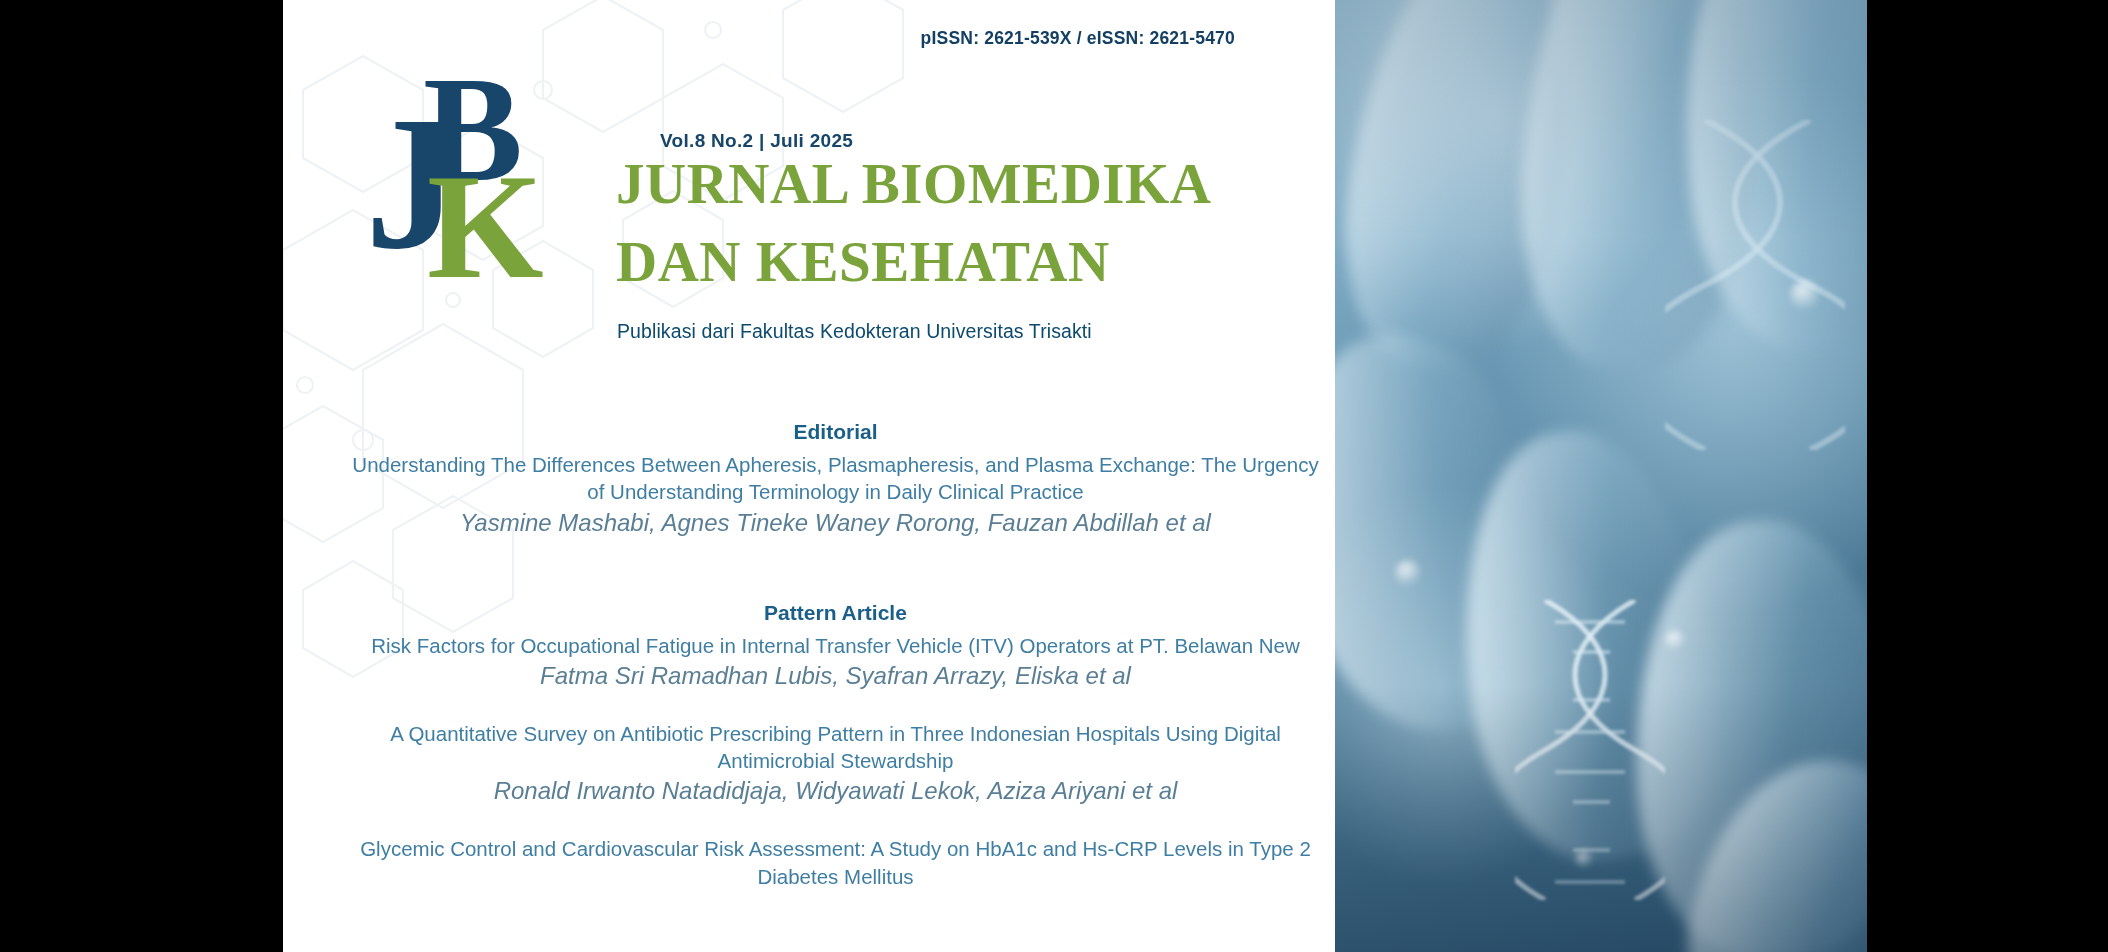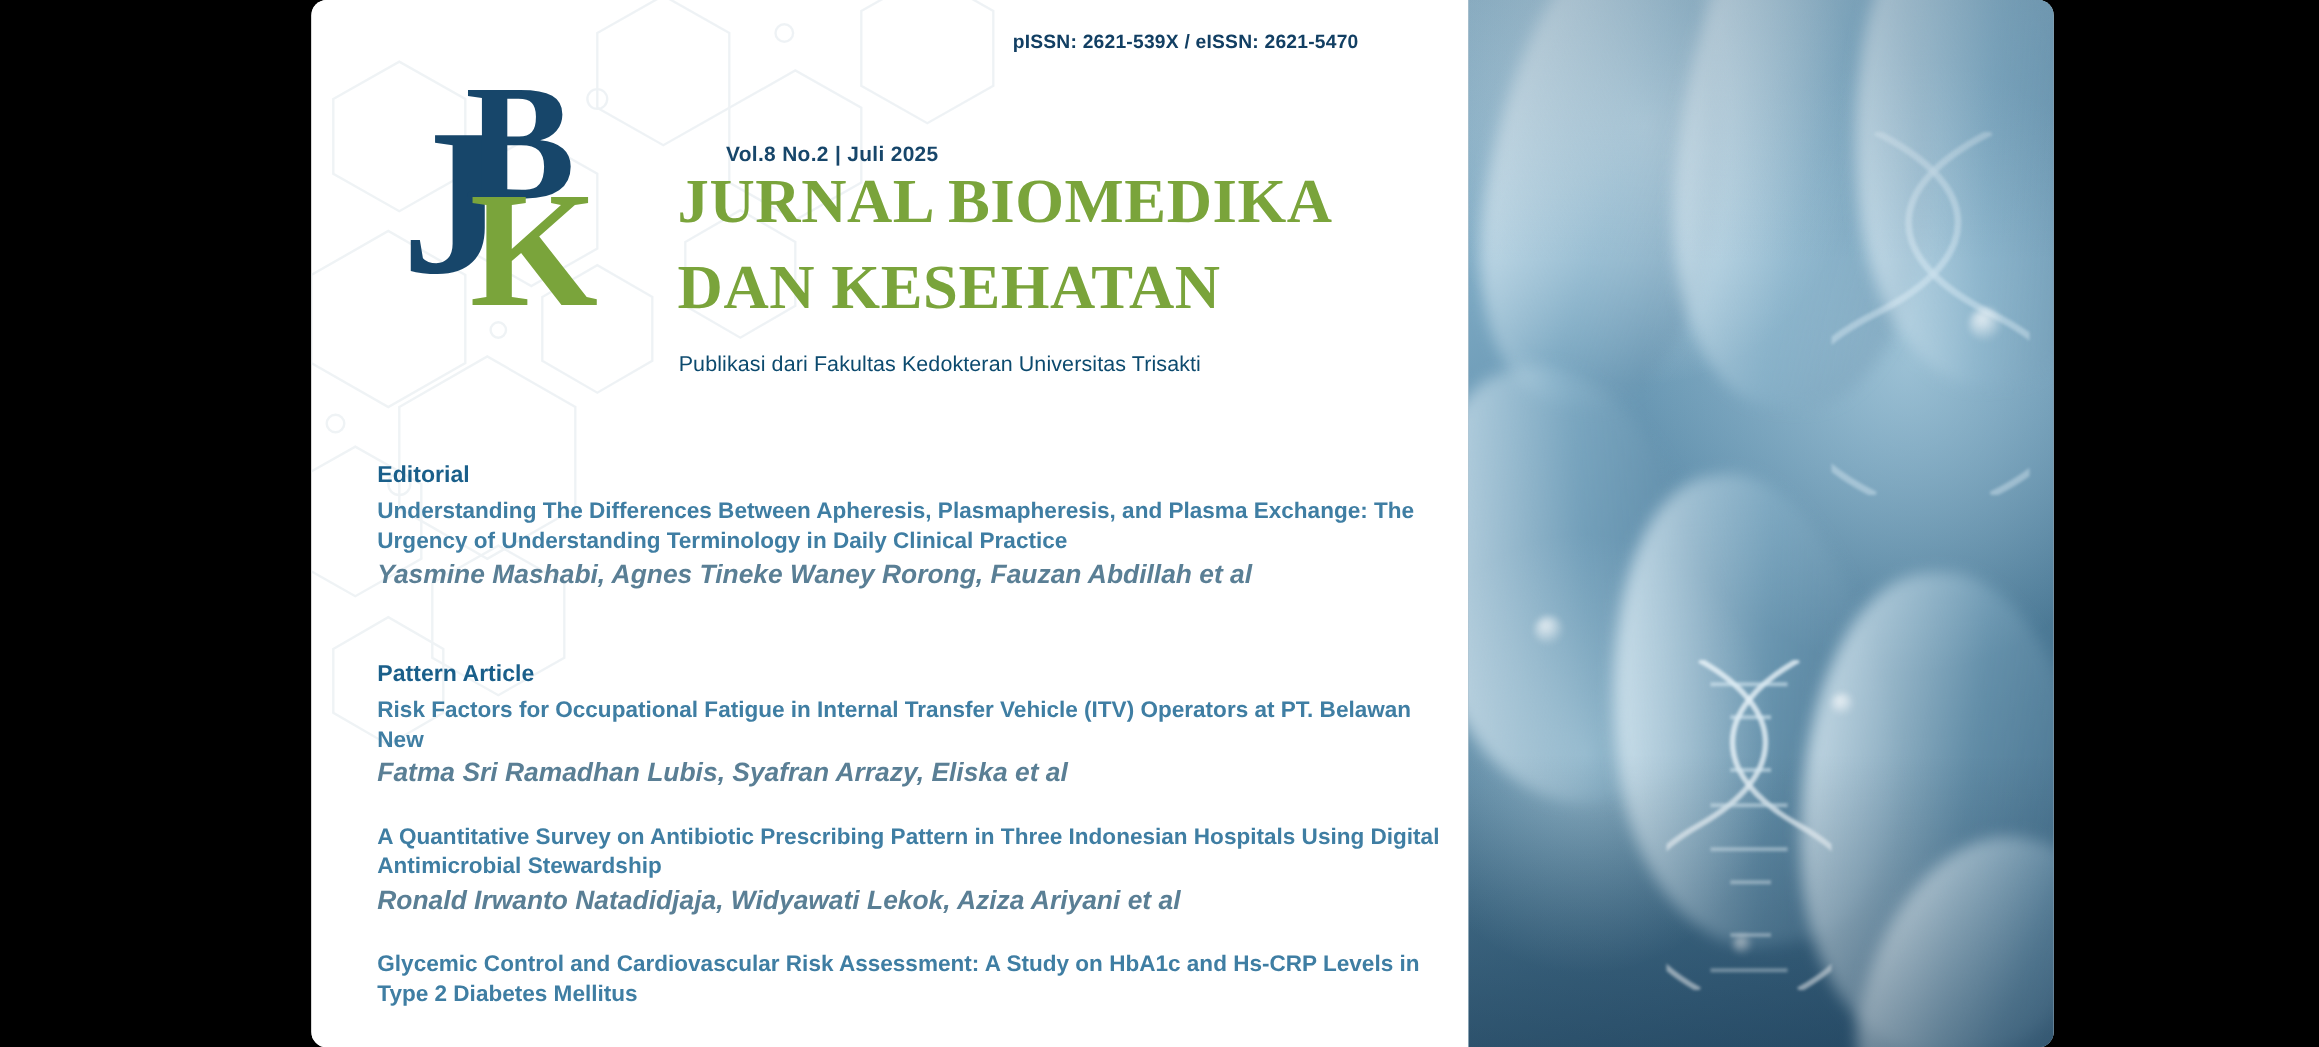--- a/index.html
+++ b/index.html
@@ -16,21 +16,20 @@
 
   
   #cover {
     position: absolute;
     left: 283px;
     top: 0px;
     width: 1584px;
     height: 952px;
     background: #ffffff;
     overflow: hidden;
-    border-radius: 14px;
   }
 
   
   #left-panel {
     position: absolute;
     left: 0;
     top: 0;
     width: 1052px;
     height: 952px;
     background: #ffffff;
@@ -143,30 +142,30 @@
     letter-spacing: .1px;
     white-space: nowrap;
   }
 
   
   #contents {
     position: absolute;
     left: 60px;
     top: 420px;
     width: 985px;
-    text-align: left;
+    text-align: center;
     color: #2f6f96;
   }
   .section-head {
     font-size: 21px;
     font-weight: bold;
     color: #1a5f8a;
     margin-bottom: 7px;
   }
-  .entry { margin-bottom: 30px; font-weight: bold; }
+  .entry { margin-bottom: 30px; }
   .entry-title {
     font-size: 20.5px;
     line-height: 1.33;
     color: #3f7ea3;
   }
   .entry-authors {
     font-size: 24px;
     font-style: italic;
     color: #5a7f95;
     margin-top: 3px;

